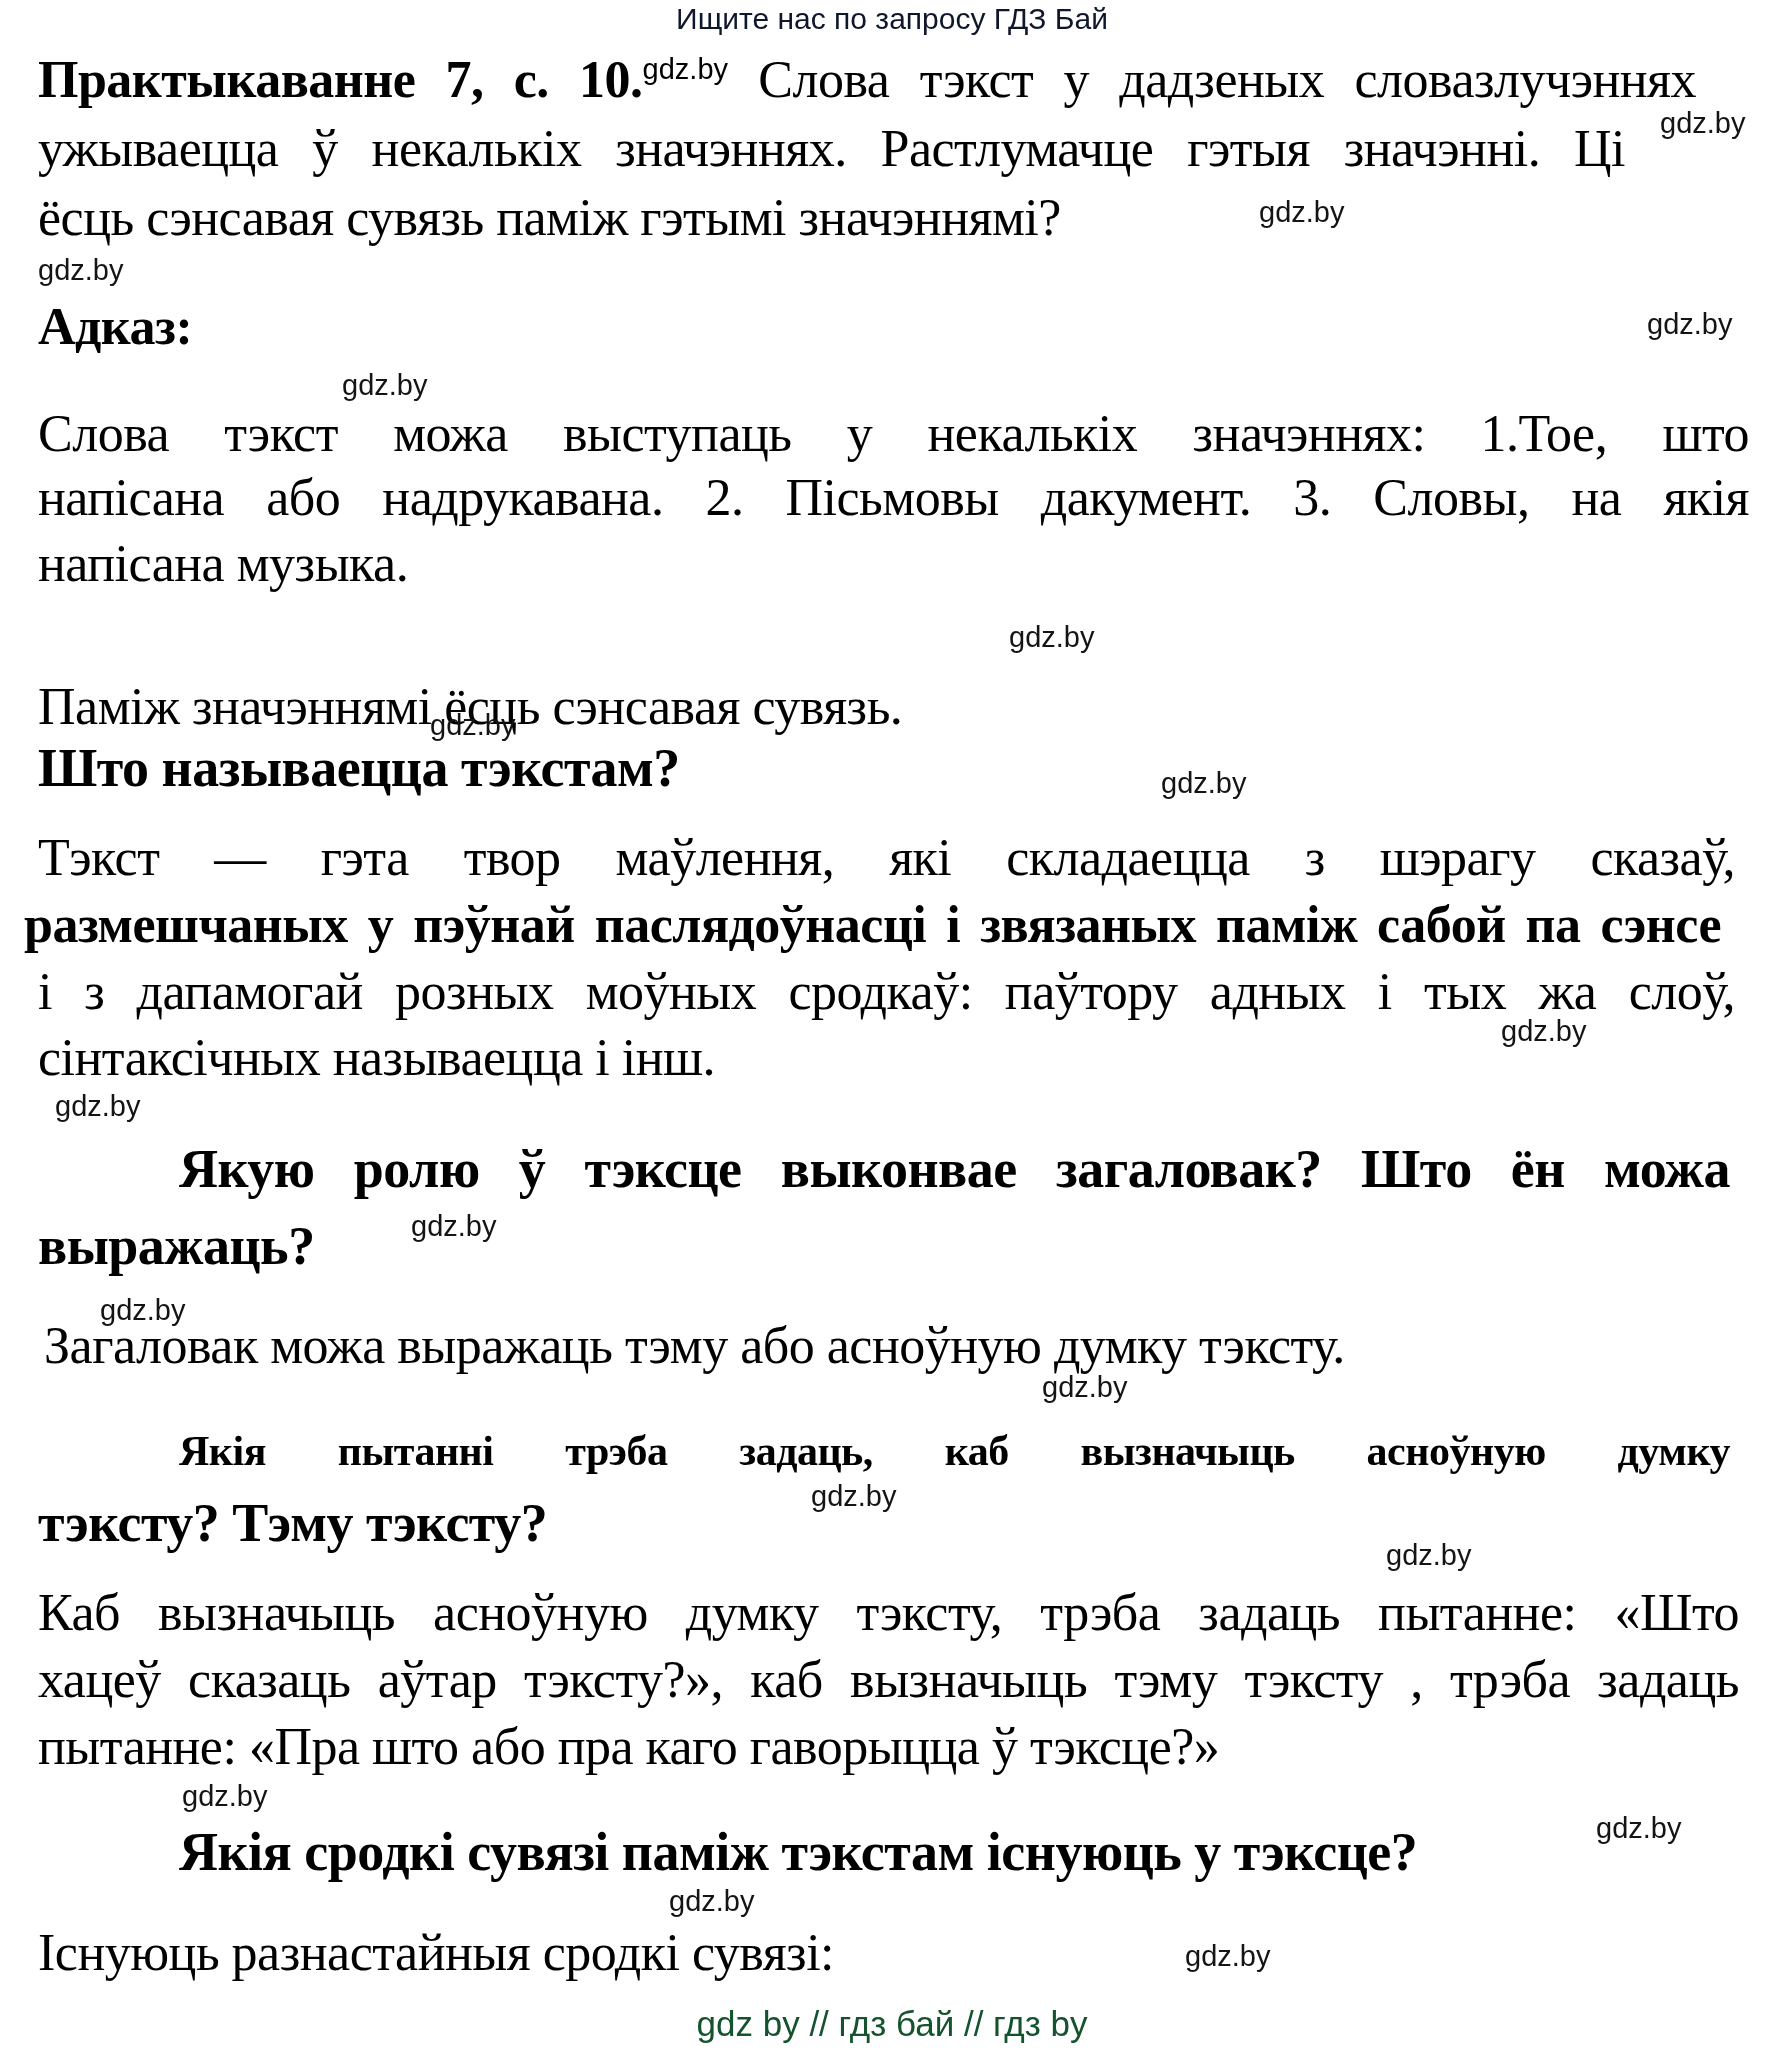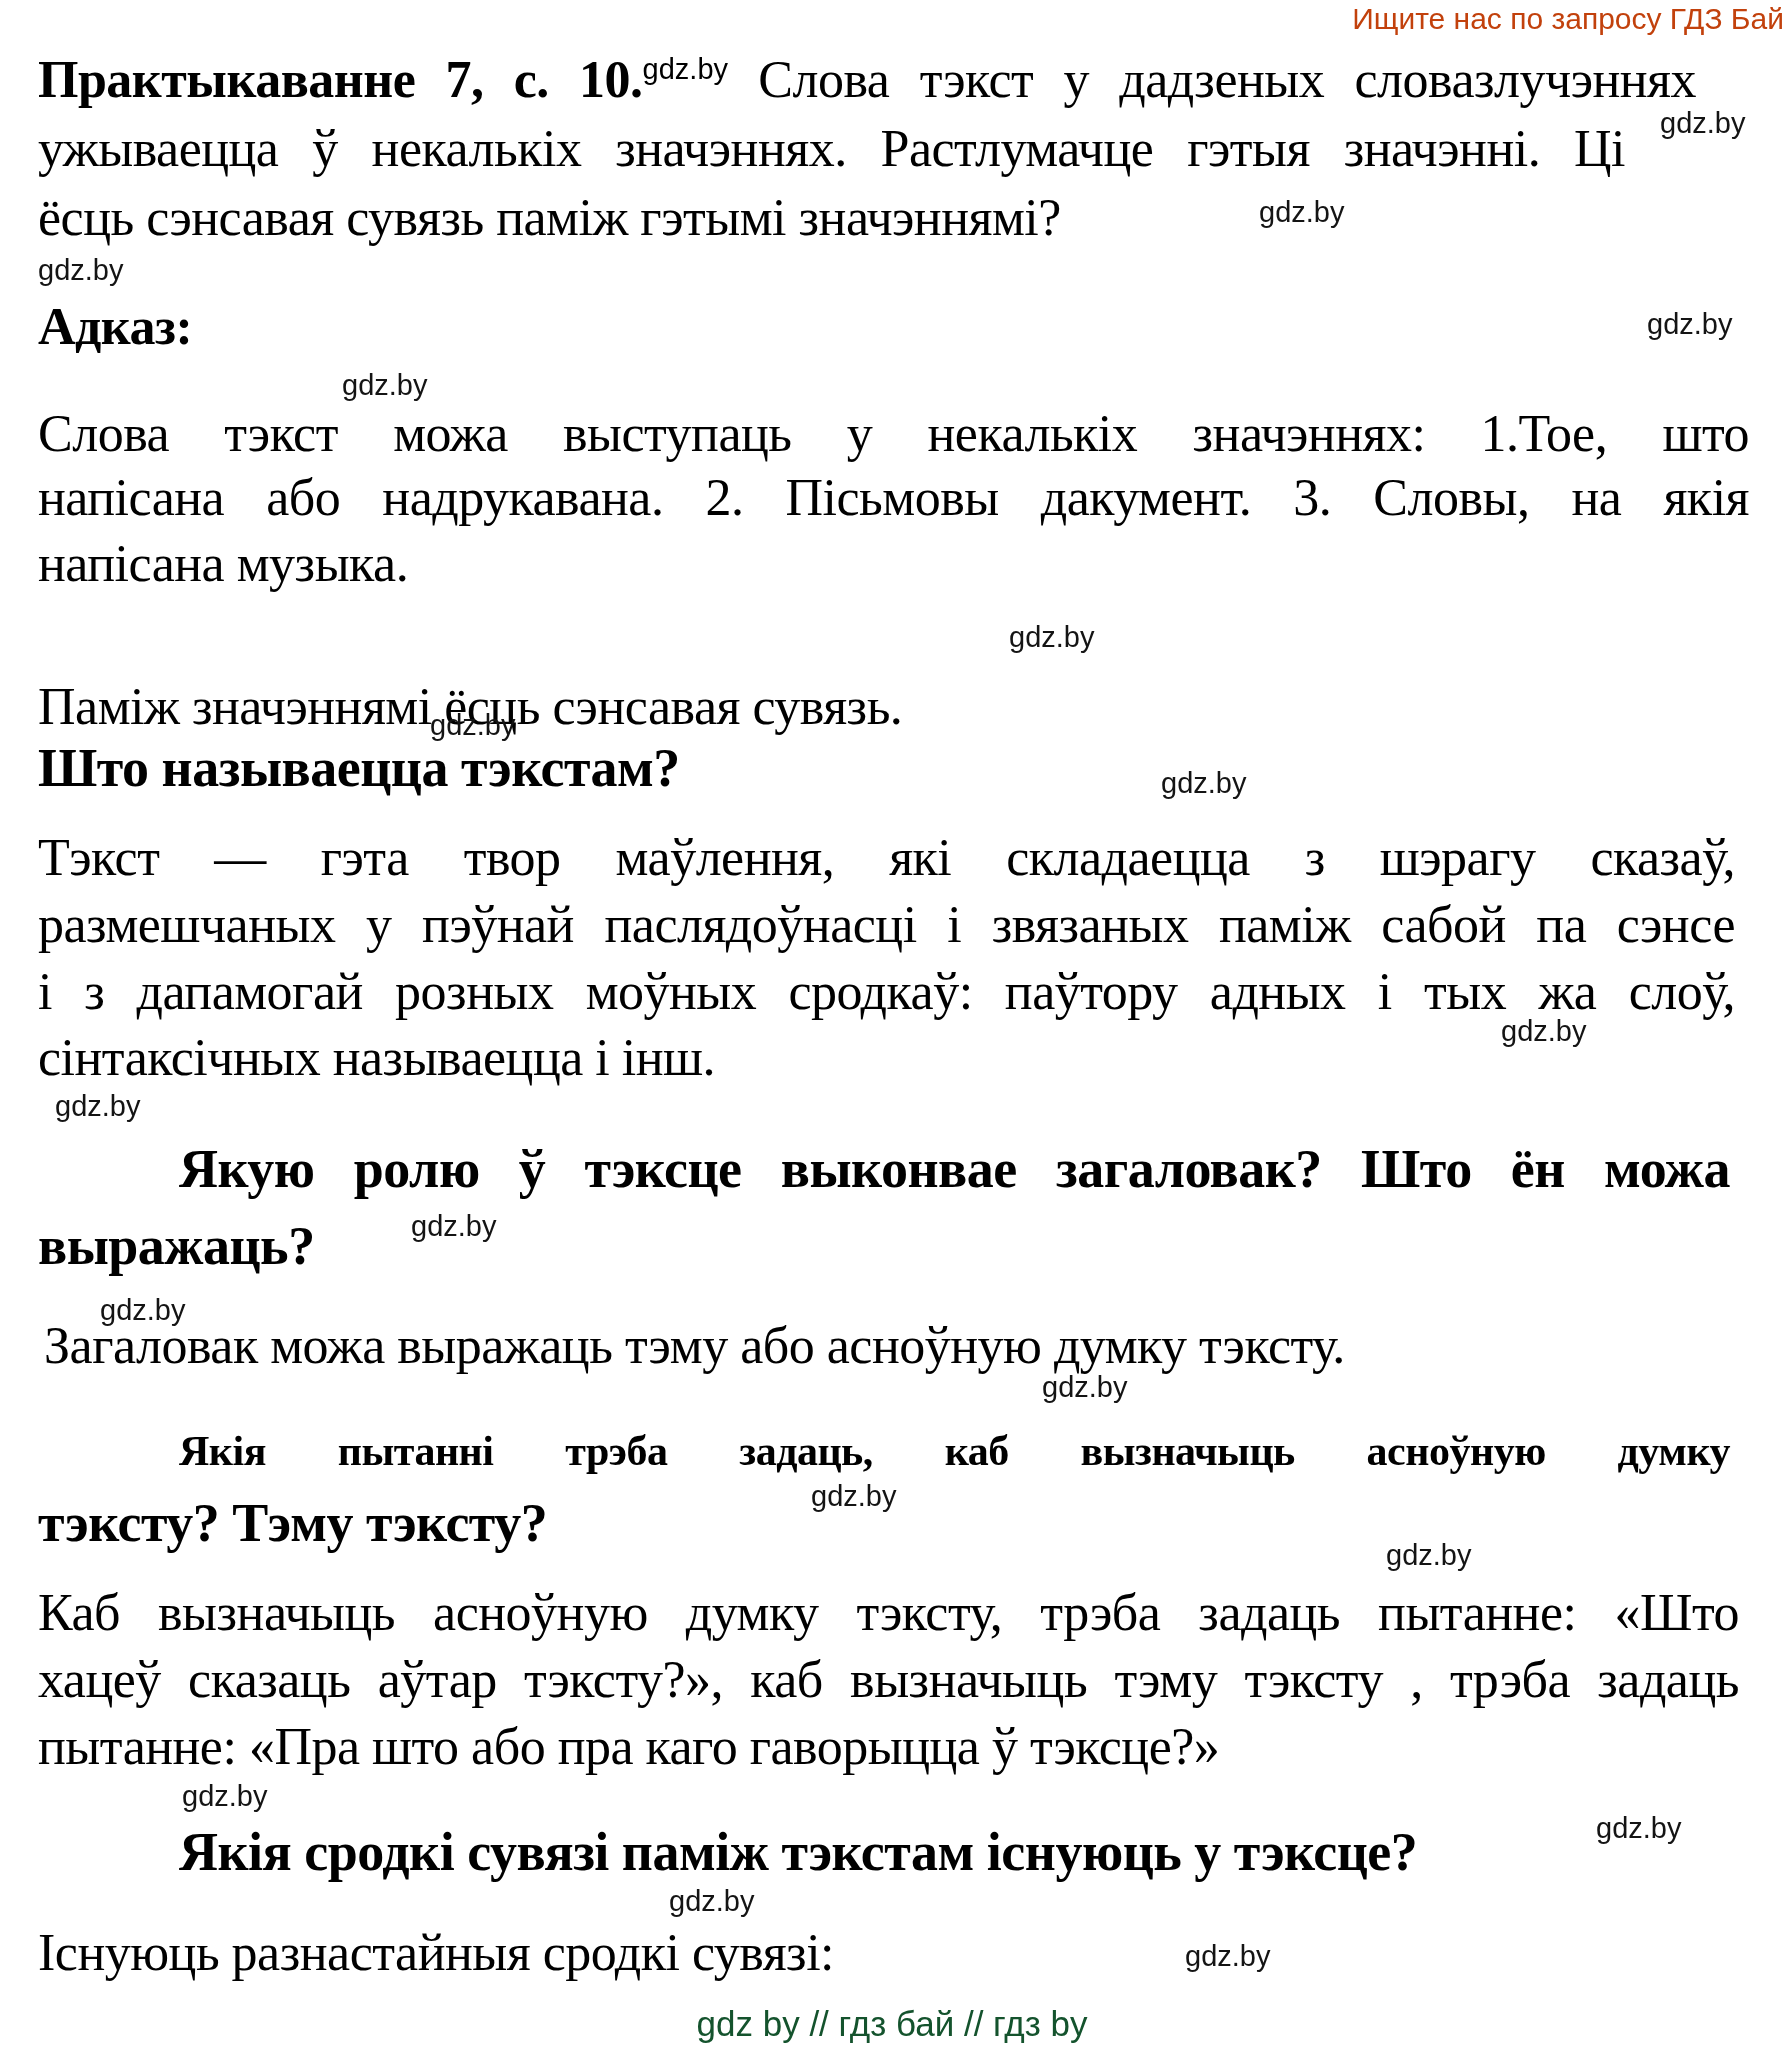--- a/index.html
+++ b/index.html
@@ -51,21 +51,21 @@
   #footer-line {
     position:absolute; top:2004px; left:0; width:100%;
     text-align:center;
     font-family:"Liberation Sans","DejaVu Sans",sans-serif;
     font-size:35px;
   }
 </style>
 </head>
 <body>
 
-<div id="green-header" style="color: #c2410c; text-align: right;">Ищите нас по запросу ГДЗ Бай</div>
+<div id="green-header" style="color: #0f172a;">Ищите нас по запросу ГДЗ Бай</div>
 
 <div class="line jline" style="top:51px; left:38px; width:1658px;">
   <span class="bold">Практыкаванне 7, с. 10.</span><sup class="wm-inline">gdz.by</sup> <span>Слова тэкст у дадзеных словазлучэннях</span>
 </div>
 
 <div class="line jline" style="top:120px; left:38px; width:1587px;">ужываецца ў некалькіх значэннях. Растлумачце гэтыя значэнні. Ці</div>
 <div class="wm" style="top:107px; left:1660px;">gdz.by</div>
 
 <div class="line" style="top:189px; left:38px;">ёсць сэнсавая сувязь паміж гэтымі значэннямі?</div>
 <div class="wm" style="top:196px; left:1259px;">gdz.by</div>
@@ -82,21 +82,21 @@
 
 <div class="line" style="top:642px; left:38px;margin-top:36px;">Паміж значэннямі ёсць сэнсавая сувязь.</div>
 <div class="wm" style="top:621px; left:1009px;">gdz.by</div>
 
 <div class="wm" style="top:709px; left:430px;">gdz.by</div>
 
 <div class="line bold" style="top:738px; left:38px; font-size:54px;">Што называецца тэкстам?</div>
 <div class="wm" style="top:767px; left:1161px;">gdz.by</div>
 
 <div class="line jline" style="top:829px; left:38px; width:1697px;">Тэкст — гэта твор маўлення, які складаецца з шэрагу сказаў,</div>
-<div class="line jline" style="top:896px; left:38px; width:1697px;">размешчаных у пэўнай паслядоўнасці і звязаных паміж сабой па сэнсе</div>
+<div class="line jline" style="top:896px; left:24px; width:1697px;font-weight:bold;">размешчаных у пэўнай паслядоўнасці і звязаных паміж сабой па сэнсе</div>
 <div class="line jline" style="top:963px; left:38px; width:1697px;">і з дапамогай розных моўных сродкаў: паўтору адных і тых жа слоў,</div>
 <div class="wm" style="top:1015px; left:1501px;">gdz.by</div>
 <div class="line" style="top:1029px; left:38px;">сінтаксічных называецца і інш.</div>
 
 <div class="wm" style="top:1090px; left:55px;">gdz.by</div>
 
 <div class="line jline bold" style="top:1139px; left:179px; width:1551px; font-size:54px;">Якую ролю ў тэксце выконвае загаловак? Што ён можа</div>
 <div class="line bold" style="top:1216px; left:38px; font-size:54px;">выражаць?</div>
 <div class="wm" style="top:1210px; left:411px;">gdz.by</div>
 <div class="wm" style="top:1294px; left:100px;">gdz.by</div>

